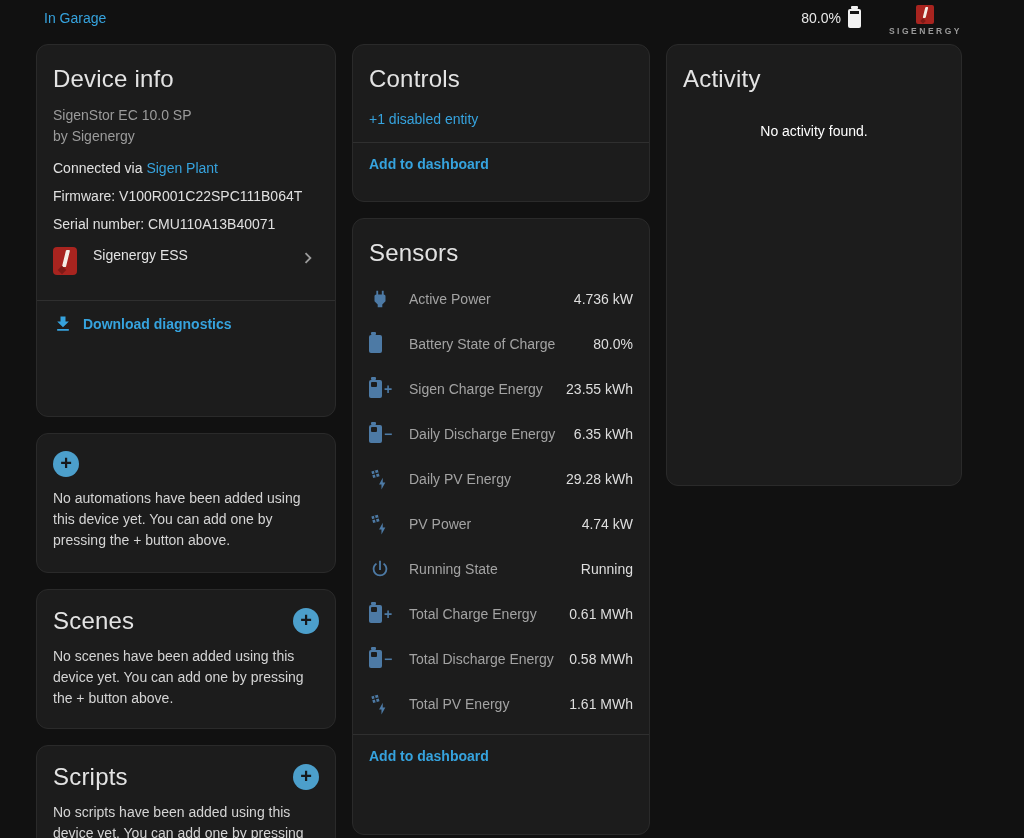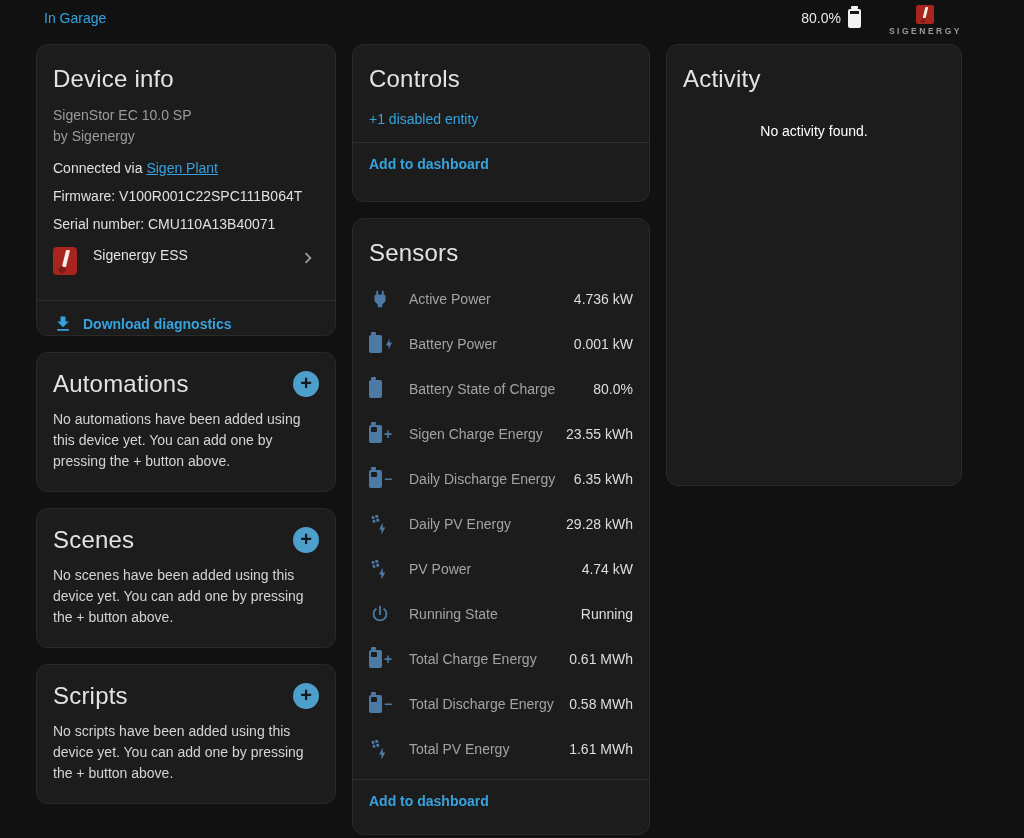--- a/index.html
+++ b/index.html
@@ -32,28 +32,28 @@
   .col { display:flex; flex-direction:column; gap:16px; }
   .col-1 { width:300px; } .col-2 { width:298px; } .col-3 { width:296px; }
 
   .card {
     background:#1c1c1c; border:1px solid #2a2a2a; border-radius:12px;
     overflow:hidden;
   }
   .card-title { font-size:24px; font-weight:400; color:#e3e3e3; letter-spacing:.2px; }
 
   
-  .device-card { height:292px; padding:20px 0 0; }
+  .device-card { height:373px; padding:20px 0 0; }
   .device-card .inner { padding:0 16px; }
   .device-card .card-title { margin-bottom:12px; }
   .muted { color:#9b9b9b; line-height:21px; }
   .info-line { color:#e0e0e0; line-height:21px; margin-top:7px; }
   .info-line.first { margin-top:11px; }
   .link { color:#36a3de; cursor:pointer; }
-  .link.ul { text-decoration:underline; }
+  .link.ul { }
   .integration-row { display:flex; align-items:flex-start; height:44px; margin-top:12px; cursor:pointer; }
   .int-logo { position:relative; width:24px; height:28px; background:#a8241f; border-radius:4px; overflow:hidden; flex:none; }
   .int-logo::before { content:''; position:absolute; top:3px; left:11px; width:4px; height:17px; background:#f4eee6; transform:skewX(-9deg) rotate(5deg); border-radius:1px; }
   .int-logo::after { content:''; position:absolute; bottom:2px; left:6px; width:6px; height:6px; background:#7e1a16; transform:rotate(45deg); }
   .int-name { margin-left:16px; color:#e3e3e3; }
   .int-chevron { margin-left:auto; color:#9b9b9b; display:flex; }
   .card-actions { border-top:1px solid #2f2f2f; margin-top:9px; padding:13px 16px; display:flex; }
   .action-link { color:#36a3de; font-weight:700; font-size:14px; cursor:pointer; display:flex; align-items:center; gap:10px; }
 
   
@@ -136,21 +136,20 @@
                 <path d="M5,20H19V18H5V20M19,9H15V3H9V9H5L12,16L19,9Z"></path>
               </svg>
           </span>
           <span>Download diagnostics</span>
         </a>
       </div>
     </div>
 
     <div class="card empty-card">
       <div class="empty-head">
-        <div class="card-title">Automations</div>
         <button class="fab"><span class="fab-plus"></span></button>
       </div>
       <div class="empty-text">No automations have been added using this device yet. You can add one by pressing the + button above.</div>
     </div>
 
     <div class="card empty-card">
       <div class="empty-head">
         <div class="card-title">Scenes</div>
         <button class="fab"><span class="fab-plus"></span></button>
       </div>
@@ -183,32 +182,20 @@
   <div class="sensor-row">
     <span class="s-icon">
               <svg width="22" height="22" viewBox="0 0 24 24" fill="currentColor">
                 <path d="M16,7V3H14V7H10V3H8V7C6.9,7 6,7.9 6,9V14.5L9.5,18V21H14.5V18L18,14.5V9C18,7.9 17.1,7 16,7Z"></path>
               </svg>
             </span>
     <span class="s-label">Active Power</span>
     <span class="s-value">4.736 kW</span>
   </div>
 
-  <div class="sensor-row">
-    <span class="s-icon">
-              <span class="bat">
-                <span class="bat-t"></span>
-              </span>
-              <svg class="bolt" width="12" height="16" viewBox="0 0 24 24" fill="#4d7aa5">
-                <path d="M11,15H6L13,1V9H18L11,23V15Z"></path>
-              </svg>
-            </span>
-    <span class="s-label">Battery Power</span>
-    <span class="s-value">0.001 kW</span>
-  </div>
 
   <div class="sensor-row">
     <span class="s-icon">
               <span class="bat">
                 <span class="bat-t"></span>
               </span>
             </span>
     <span class="s-label">Battery State of Charge</span>
     <span class="s-value">80.0%</span>
   </div>

